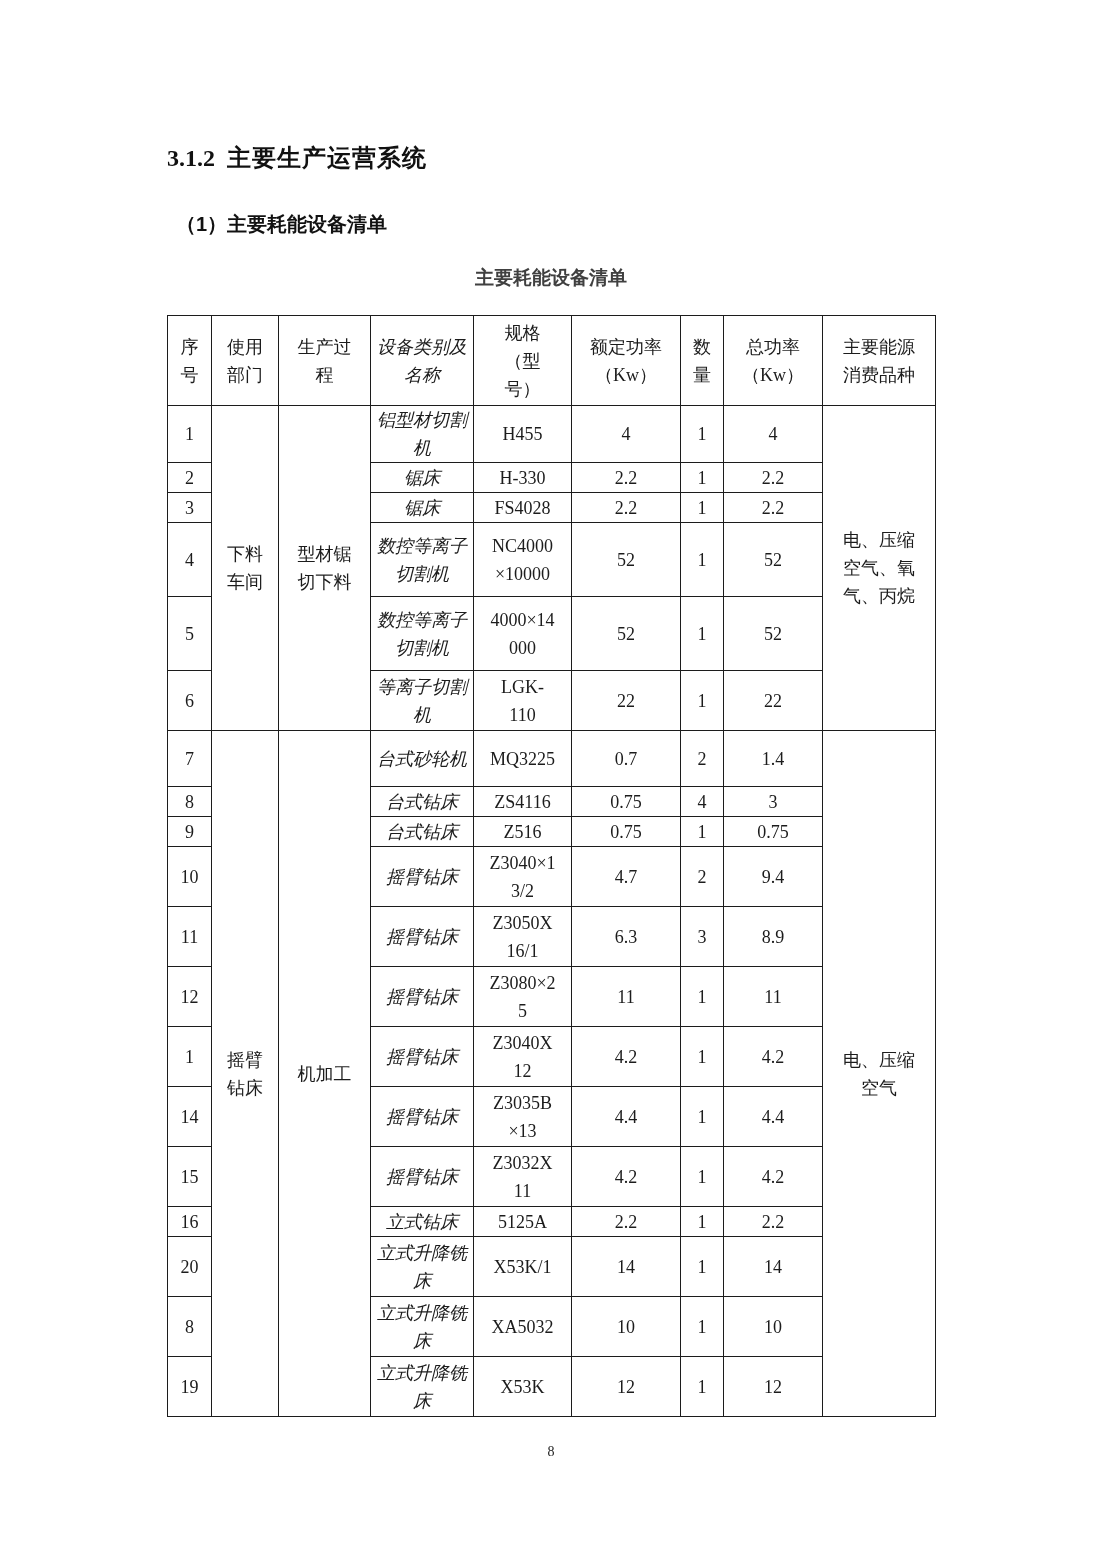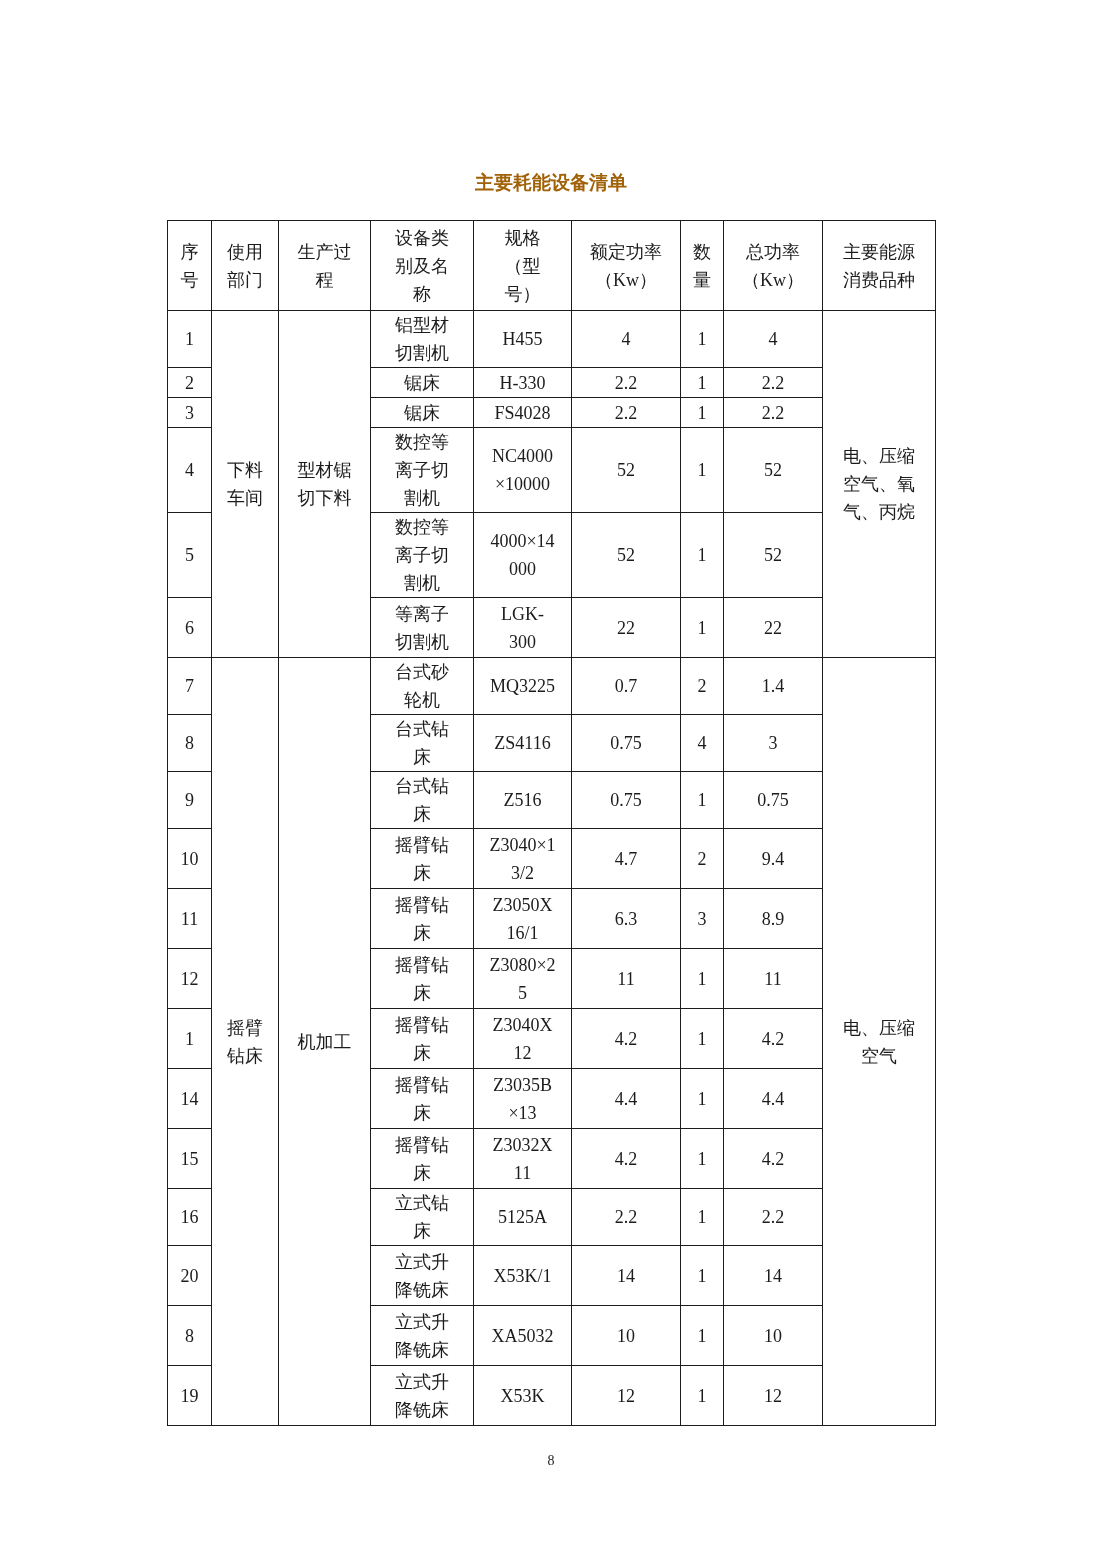--- a/index.html
+++ b/index.html
@@ -41,21 +41,21 @@
     color: #111;
   }
 
   .caption {
     margin-top: 29px;
     text-align: center;
     font-size: 19px;
     font-weight: bold;
     line-height: 24px;
     font-family: "Liberation Sans", "DejaVu Sans", sans-serif;
-    color: #a16207;
+    color: #404040;
   }
 
   table.equip {
     margin-top: 25px;
     width: 768px;
     border-collapse: collapse;
     table-layout: fixed;
   }
   table.equip th,
   table.equip td {
@@ -64,38 +64,40 @@
     font-size: 18px;
     line-height: 28px;
     text-align: center;
     vertical-align: middle;
     padding: 0 6px;
     overflow: hidden;
   }
   
   .c1 { padding: 0 13px !important; }
   .c2 { padding: 0 13px !important; }
-  .c3 { padding: 0 16px !important; }
+  .c3 { padding: 0 5px !important; font-style: italic; }
   .c4 { padding: 0 14px !important; }
   .c8 { padding: 0 18px !important; }
   tbody .c4 { white-space: pre-line; } 
 
   .pageno {
     margin-top: 26px;
     text-align: center;
     font-size: 14px;
     line-height: 18px;
   }
 </style>
 </head>
 <body>
 
 <div class="page">
 
-
+  <h1 class="title"><span class="num">3.1.2</span><span>  </span><span class="txt">主要生产运营系统</span></h1>
+
+  <h2 class="subtitle">（1）主要耗能设备清单</h2>
 
   <div class="caption">主要耗能设备清单</div>
 
   <table class="equip">
     <colgroup>
       <col style="width:44px">
         <col style="width:67px">
         <col style="width:92px">
       <col style="width:103px">
         <col style="width:98px">
@@ -160,21 +162,21 @@
           <td class="c4">4000×14
 000</td>
           <td class="c5">52</td>
           <td class="c6">1</td>
           <td class="c7">52</td>
         </tr>
         <tr style="height: 60px;">
           <td class="c0">6</td>
           <td class="c3">等离子切割机</td>
           <td class="c4">LGK-
-300</td>
+110</td>
           <td class="c5">22</td>
           <td class="c6">1</td>
           <td class="c7">22</td>
         </tr>
         <tr style="height: 56px;">
           <td class="c0">7</td>
           <td class="c1" rowspan="13">摇臂钻床</td>
           <td class="c2" rowspan="13">机加工</td>
           <td class="c3">台式砂轮机</td>
           <td class="c4">MQ3225</td>

